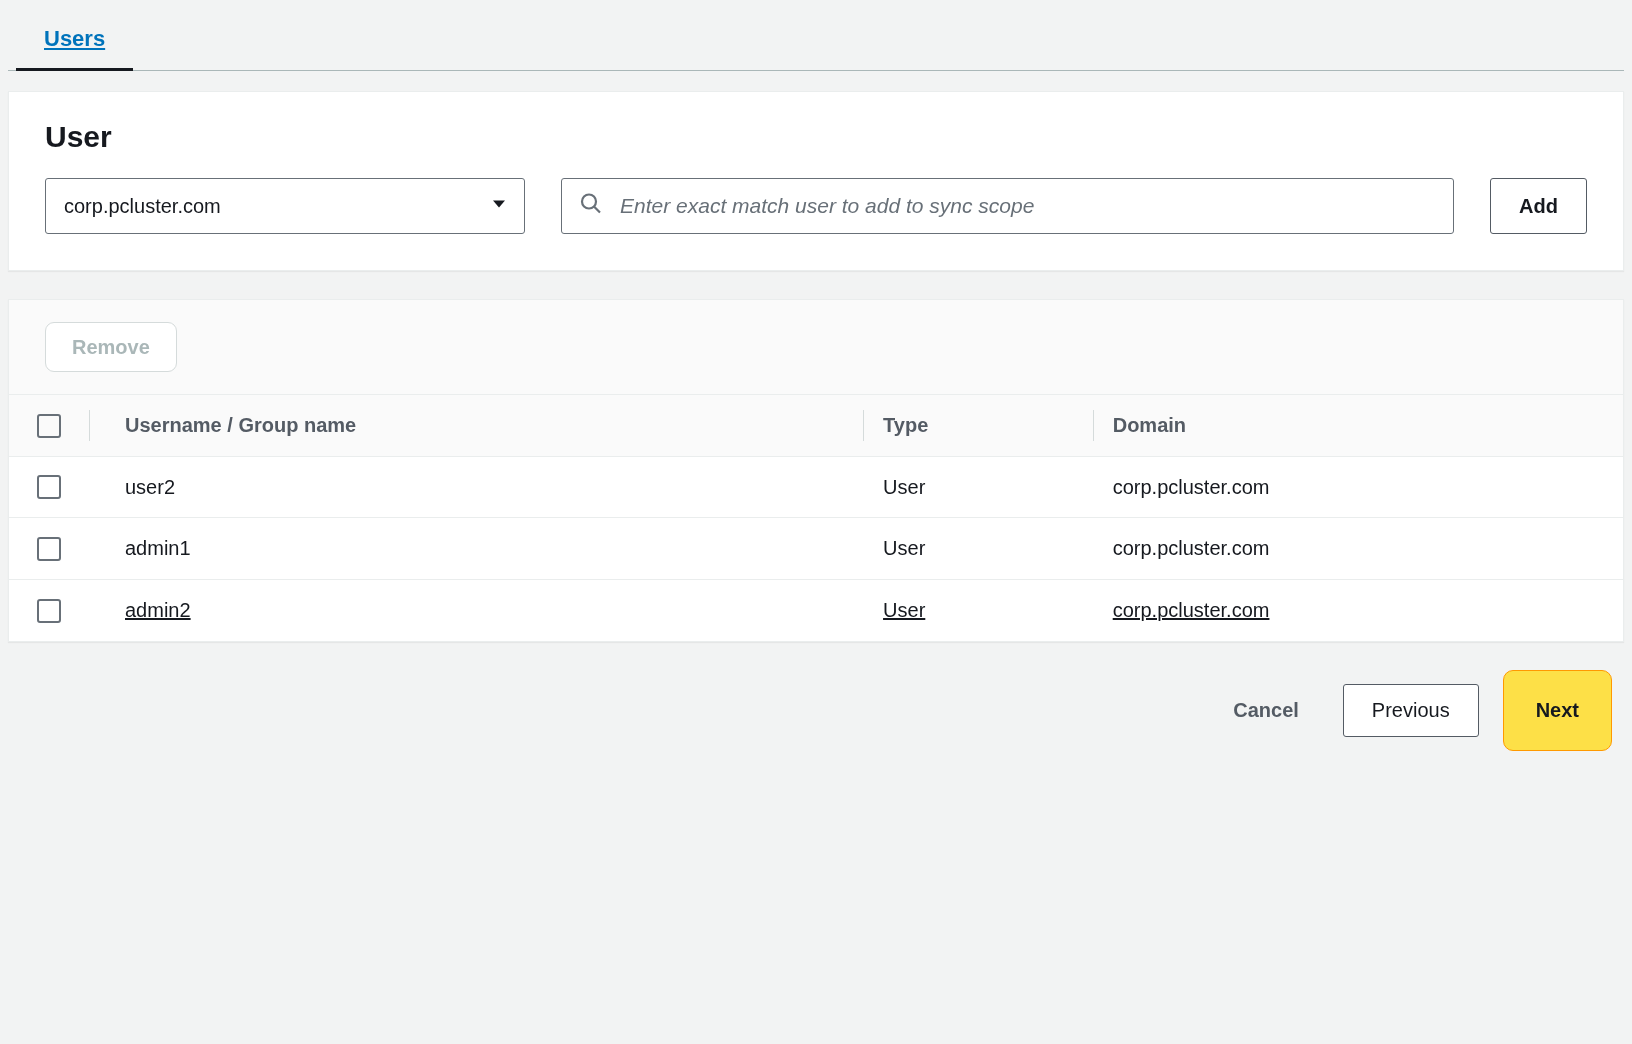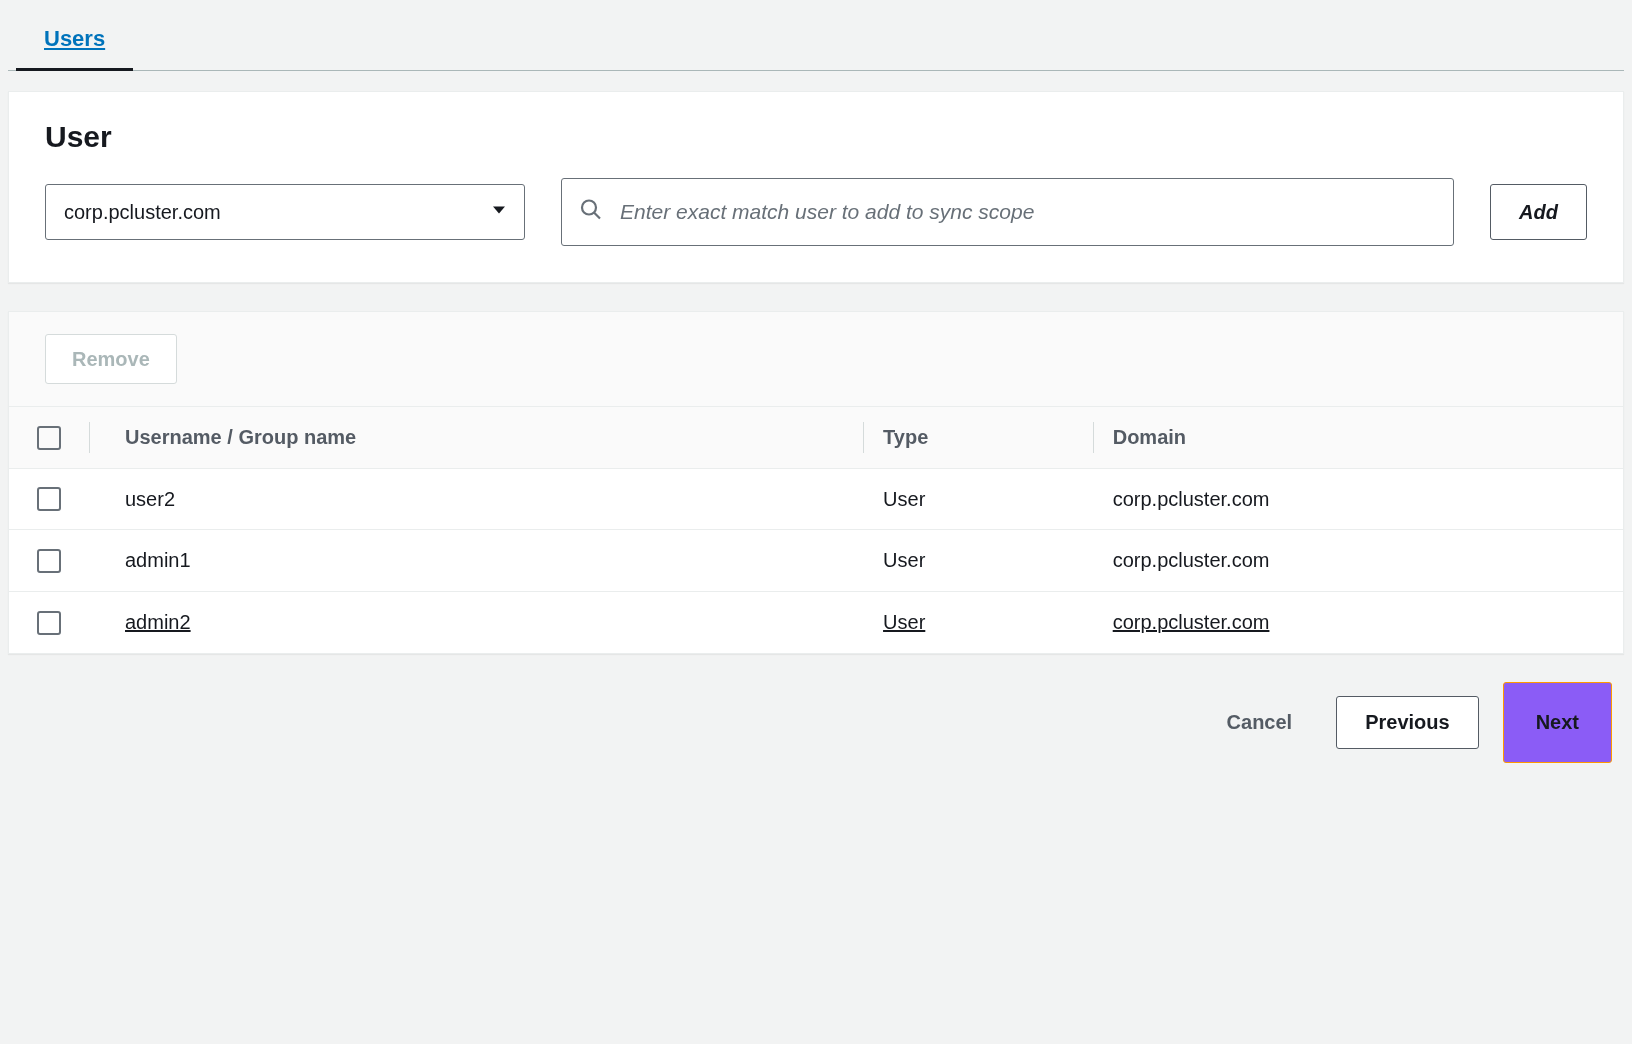--- a/index.html
+++ b/index.html
@@ -95,21 +95,21 @@
     .search-icon {
       position: absolute;
       left: 18px;
       top: 50%;
       transform: translateY(-50%);
       color: #687078;
       pointer-events: none;
     }
     .search-input {
       width: 100%;
-      height: 68px;
+      height: 56px;
       border: 1px solid #687078;
       border-radius: 3px;
       padding: 0 18px 0 58px;
       font-size: 21px;
       font-style: italic;
       color: #16191f;
     }
     .search-input::placeholder {
       color: #687078;
       font-style: italic;
@@ -117,21 +117,20 @@
     .add-btn {
       height: 56px;
       padding: 0 28px;
       border: 1px solid #545b64;
       border-radius: 3px;
       background: #ffffff;
       font-size: 20px;
       font-weight: bold;
       color: #16191f;
       cursor: pointer;
-      font-style: italic;
     }
     .panel2 {
       background: #ffffff;
       border: 1px solid #eaeded;
       box-shadow: 0 1px 1px rgba(0,0,0,0.05);
       margin-bottom: 24px;
     }
     .panel2-header {
       display: flex;
       justify-content: space-between;
@@ -146,21 +145,21 @@
       color: #16191f;
     }
     .panel2-title .count {
       color: #687078;
       font-weight: normal;
     }
     .remove-btn {
       height: 50px;
       padding: 0 26px;
       border: 1px solid #d5dbdb;
-      border-radius: 3px;
+      border-radius: 9px;
       background: #ffffff;
       font-size: 20px;
       font-weight: bold;
       color: #aab7b8;
       cursor: not-allowed;
     }
     table {
       width: 100%;
       border-collapse: collapse;
     }
@@ -223,35 +222,35 @@
       font-size: 20px;
       font-weight: bold;
       color: #545b64;
       background: none;
       border: none;
       cursor: pointer;
       padding: 14px 20px;
     }
     .btn-outline {
       font-size: 20px;
-      font-weight: bold;
+      font-weight: normal;
       color: #16191f;
       background: #ffffff;
       border: 1px solid #545b64;
       border-radius: 3px;
       padding: 14px 28px;
       cursor: pointer;
     }
     .btn-primary {
       font-size: 20px;
       font-weight: bold;
       color: #16191f;
-      background: #8b5cf6;
+      background: #fde047;
       border: 1px solid #ff9900;
-      border-radius: 3px;
+      border-radius: 10px;
       padding: 28px 32px;
       cursor: pointer;
     }
   </style>
 </head>
 <body>
 
 <div class="tabs">
   <div class="tab active">Users</div>
 </div>

